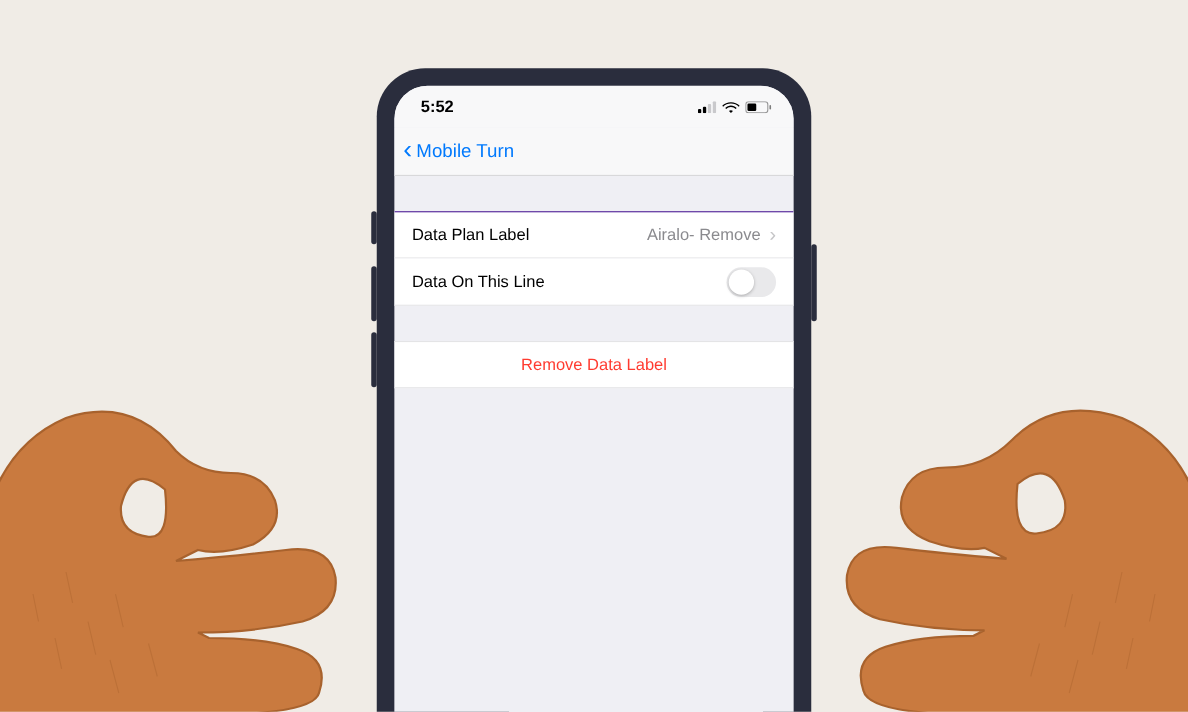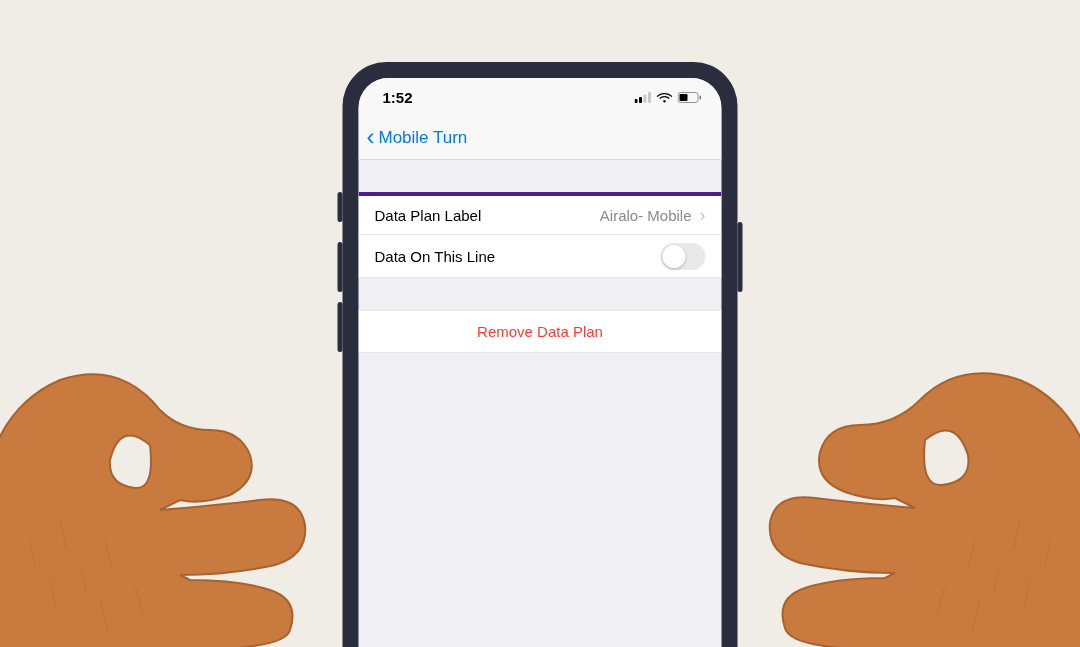--- a/index.html
+++ b/index.html
@@ -92,21 +92,21 @@
       height: 43px;
       padding: 0 16px;
       display: flex;
       align-items: center;
       justify-content: space-between;
       border-bottom: 1px solid #e4e4e6;
       font-size: 15px;
       color: #000;
     }
     .list-row:first-child {
-      border-top: 4px solid #4c1d95;
+      border-top: 1px solid #4c1d95;
     }
     .row-right {
       display: flex;
       align-items: center;
       gap: 8px;
     }
     .row-value {
       color: #8a8a8e;
       font-size: 15px;
     }
@@ -180,21 +180,21 @@
 </svg>
 
 <div class="phone-frame">
   <div class="phone-btn-side phone-btn-left1"></div>
   <div class="phone-btn-side phone-btn-left2"></div>
   <div class="phone-btn-side phone-btn-left3"></div>
   <div class="phone-btn-side phone-btn-right"></div>
 
   <div class="screen">
     <div class="status-bar">
-      <span>1:52</span>
+      <span>5:52</span>
       <div class="status-icons">
         <svg width="17" height="11" viewBox="0 0 17 11">
           <rect x="0" y="7" width="3" height="4" rx="1" fill="#000"></rect>
           <rect x="4.5" y="5" width="3" height="6" rx="1" fill="#000"></rect>
           <rect x="9" y="2.5" width="3" height="8.5" rx="1" fill="#c9c9cc"></rect>
           <rect x="13.5" y="0" width="3" height="11" rx="1" fill="#c9c9cc"></rect>
         </svg>
         <svg width="16" height="11" viewBox="0 0 16 11">
           <path d="M8 2.2 C5.2 2.2 2.7 3.3 0.9 5.1 L0 4.2 C2.1 2.1 4.9 0.9 8 0.9 S13.9 2.1 16 4.2 L15.1 5.1 C13.3 3.3 10.8 2.2 8 2.2 Z" fill="#000"></path>
           <path d="M8 5.2 C6.3 5.2 4.8 5.9 3.7 7 L2.8 6.1 C4.2 4.7 6 3.9 8 3.9 S11.8 4.7 13.2 6.1 L12.3 7 C11.2 5.9 9.7 5.2 8 5.2 Z" fill="#000"></path>
@@ -212,32 +212,32 @@
       <div class="nav-back">
         <span class="nav-chevron">‹</span>
         <span>Mobile Turn</span>
       </div>
     </div>
 
     <div class="list-section">
       <div class="list-row">
         <span>Data Plan Label</span>
         <div class="row-right">
-          <span class="row-value">Airalo- Mobile</span>
+          <span class="row-value">Airalo- Remove</span>
           <span class="chevron-right">›</span>
         </div>
       </div>
       <div class="list-row">
         <span>Data On This Line</span>
         <div class="toggle">
           <div class="toggle-knob"></div>
         </div>
       </div>
     </div>
 
     <div class="action-section">
       <div class="action-row">
-        <span>Remove Data Plan</span>
+        <span>Remove Data Label</span>
       </div>
     </div>
 
   </div>
 </div>
 
 </body></html>

